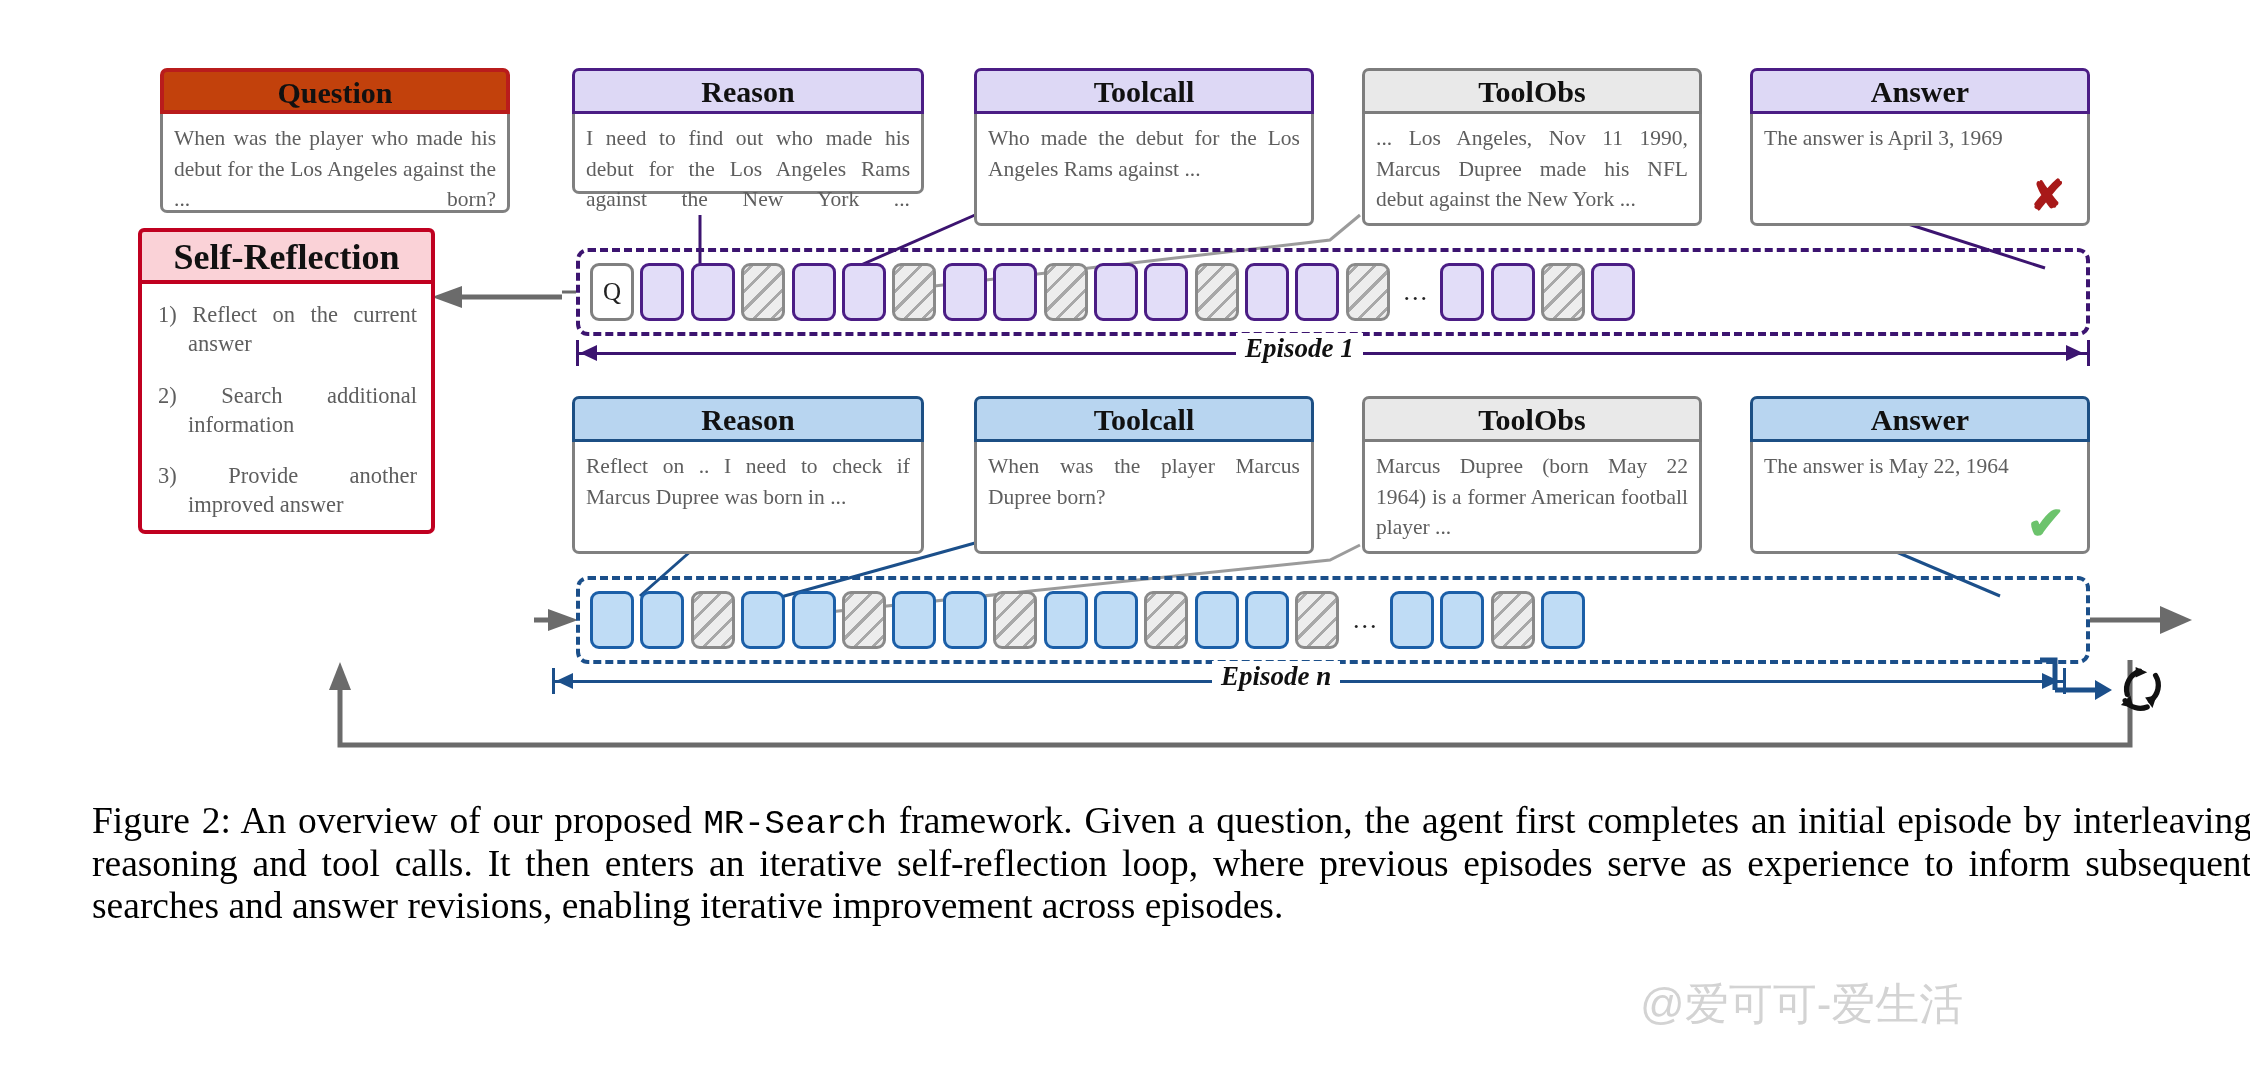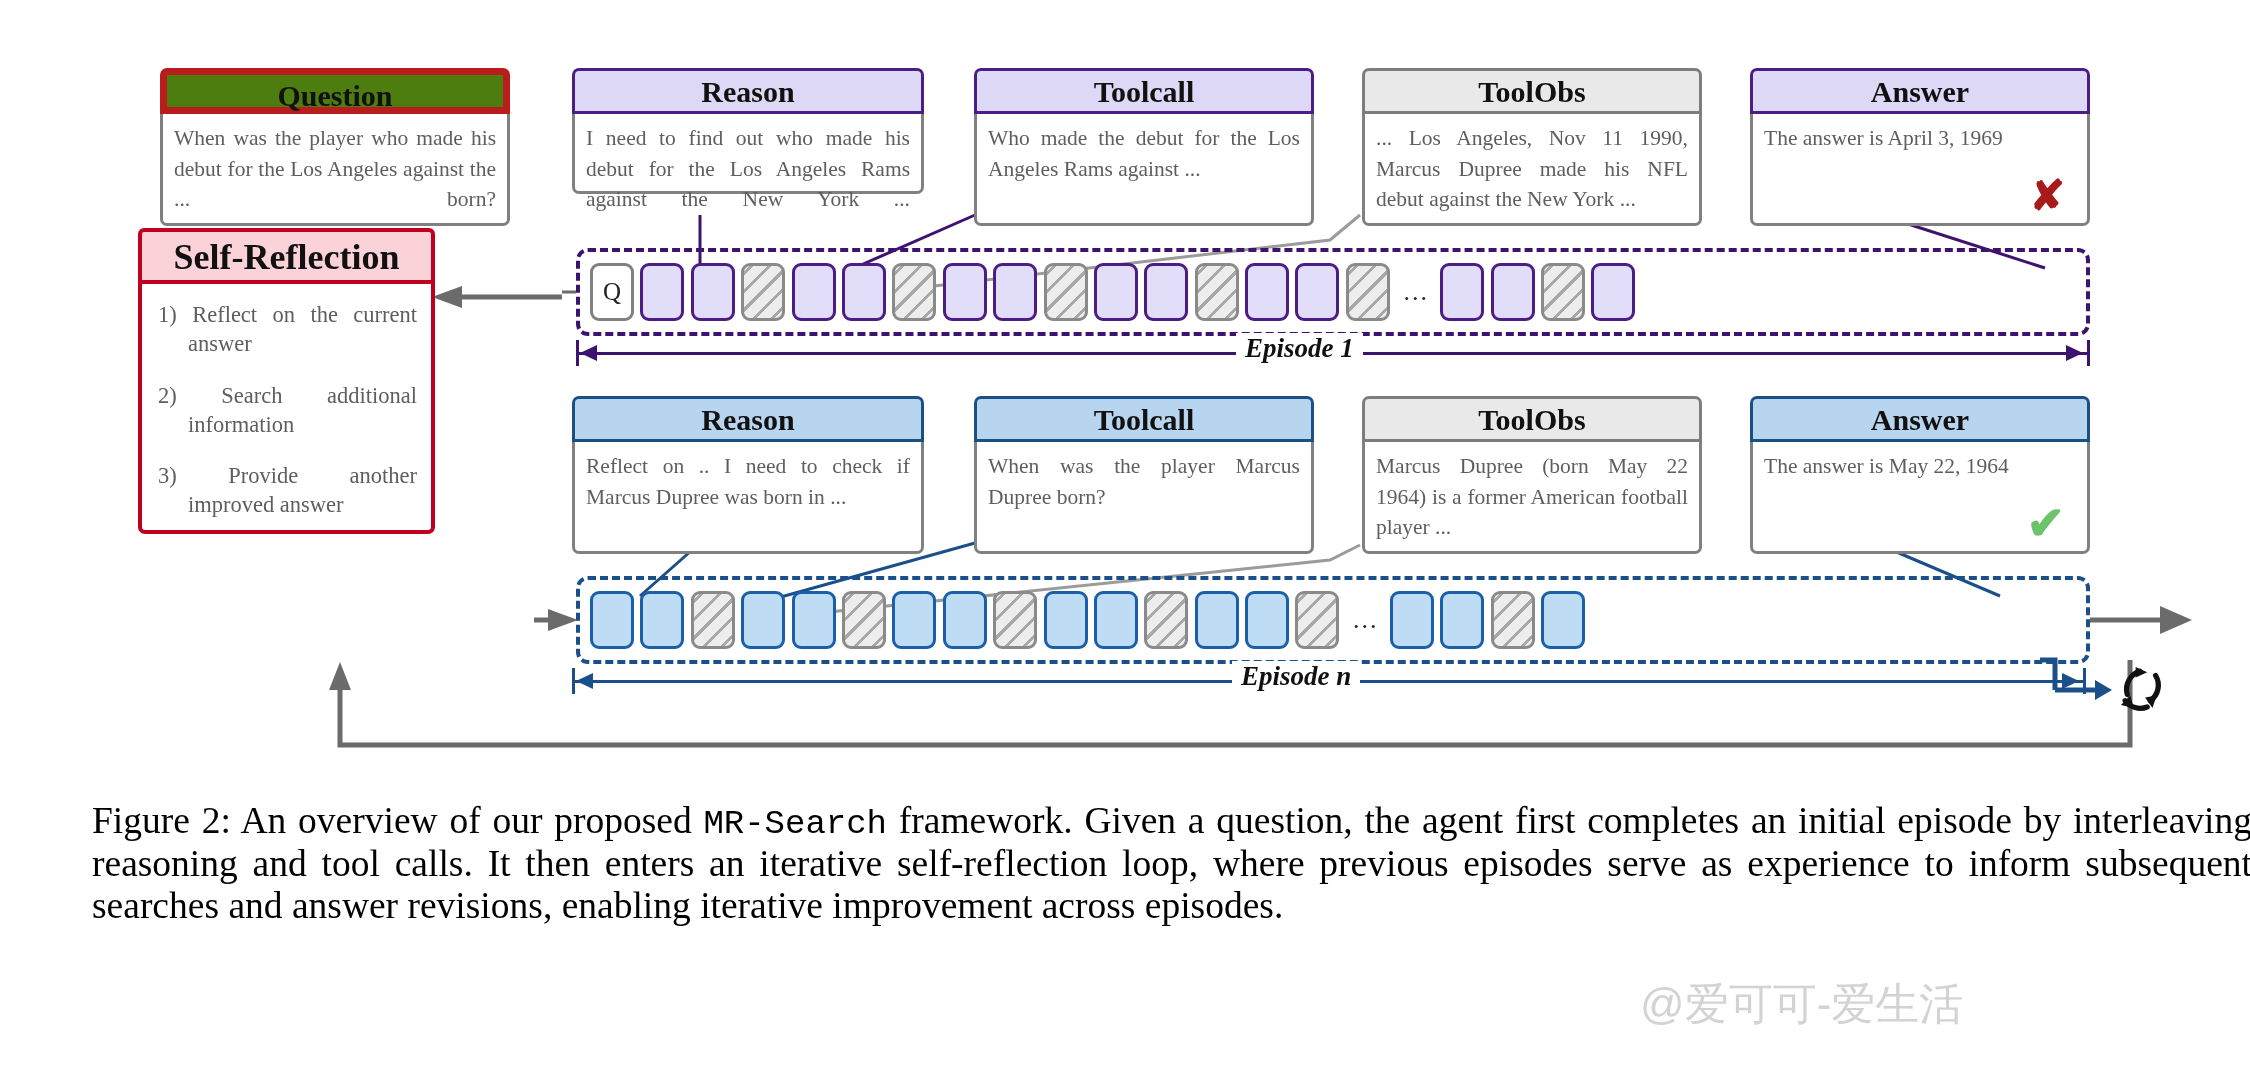--- a/index.html
+++ b/index.html
@@ -13,21 +13,21 @@
     text-align:center;font-size:30px;font-weight:700;color:#111;
     border-radius:7px 7px 0 0;
   }
   .card .bdy{
     box-sizing:border-box;width:100%;
     border:3px solid #808080;border-top:none;border-radius:0 0 7px 7px;
     background:#fff;color:#5e5e5e;font-size:21.5px;line-height:1.42;
     padding:9px 11px 8px 11px;text-align:justify;
     position:relative;
   }
-  .hdr-grey{background:#4d7c0f;border:7px solid #b91c1c;}
+  .hdr-grey{background:#c2410c;border:4px solid #b91c1c;}
   .hdr-lgrey{background:#e9e9e9;border:3px solid #7d7d7d;}
   .hdr-purple{background:#ddd8f5;border:3px solid #4b1d85;}
   .hdr-blue{background:#b8d5f0;border:3px solid #1c4f84;}
   .hdr-red{background:#fad2d7;border:3px solid #c00020;}
 
   .justify-block{text-align:justify;text-align-last:justify;}
 
   
   #self-reflection{left:138px;top:228px;width:297px;}
   #self-reflection .hdr{height:56px;line-height:50px;font-size:36px;
@@ -119,21 +119,21 @@
     <polygon points="13,2 24,7 13,12" fill="#111"></polygon>
     <path d="M32,10 A18,18 0 0 1 27,34" stroke="#111" stroke-width="5" fill="none" stroke-linecap="round"></path>
     <polygon points="33,29 29,41 22,31" fill="#111"></polygon>
     <path d="M24,40 A18,18 0 0 1 3,34" stroke="#111" stroke-width="5" fill="none" stroke-linecap="round"></path>
     <polygon points="8,29 -1,38 11,41" fill="#111"></polygon>
   </g>
 </svg>
 
 <div class="card" id="q-card" style="left:160px;top:68px;width:350px;">
   <div class="hdr hdr-grey">Question</div>
-  <div class="bdy justify-block" style="height:112px">When was the player who made his debut for the Los Angeles against the ... born?</div>
+  <div class="bdy justify-block" style="height:99px">When was the player who made his debut for the Los Angeles against the ... born?</div>
 </div>
 
 <div class="card" id="r1-card" style="left:572px;top:68px;width:352px;">
   <div class="hdr hdr-purple">Reason</div>
   <div class="bdy justify-block" style="height:80px">I need to find out who made his debut for the Los Angeles Rams against the New York ...</div>
 </div>
 
 <div class="card" id="t1-card" style="left:974px;top:68px;width:340px;">
   <div class="hdr hdr-purple">Toolcall</div>
   <div class="bdy" style="height:112px">Who made the debut for the Los Angeles Rams against ...</div>
@@ -233,21 +233,21 @@
     <div class="tok b"></div>
     <div class="tok b"></div>
     <div class="tok h"></div>
     <div class="ell">...</div>
     <div class="tok b"></div>
     <div class="tok b"></div>
     <div class="tok h"></div>
     <div class="tok b"></div>
   </div>
 
-<div class="epi-axis" style="left:572px;top:668px;width:1514px;">
+<div class="epi-axis" style="left:552px;top:668px;width:1514px;">
   <div class="epi-cap" style="left:0;background:#1b4f8a;"></div>
   <div class="epi-cap" style="left:1511px;background:#1b4f8a;"></div>
   <div class="epi-line" style="left:3px;width:1508px;background:#1b4f8a;"></div>
   <div class="arrowhead" style="left:4px;border-right:17px solid #1b4f8a;"></div>
   <div class="arrowhead" style="left:1490px;border-left:17px solid #1b4f8a;"></div>
   <div class="epi-lbl" style="left:660px;">Episode n</div>
 </div>
 
 <div id="caption">
   <span>Figure 2:</span><span> An overview of our proposed </span><span class="mono">MR-Search</span><span> framework. Given a question, the agent first completes an initial episode by interleaving reasoning and tool calls. It then enters an iterative self-reflection loop, where previous episodes serve as experience to inform subsequent searches and answer revisions, enabling iterative improvement across episodes.</span>

